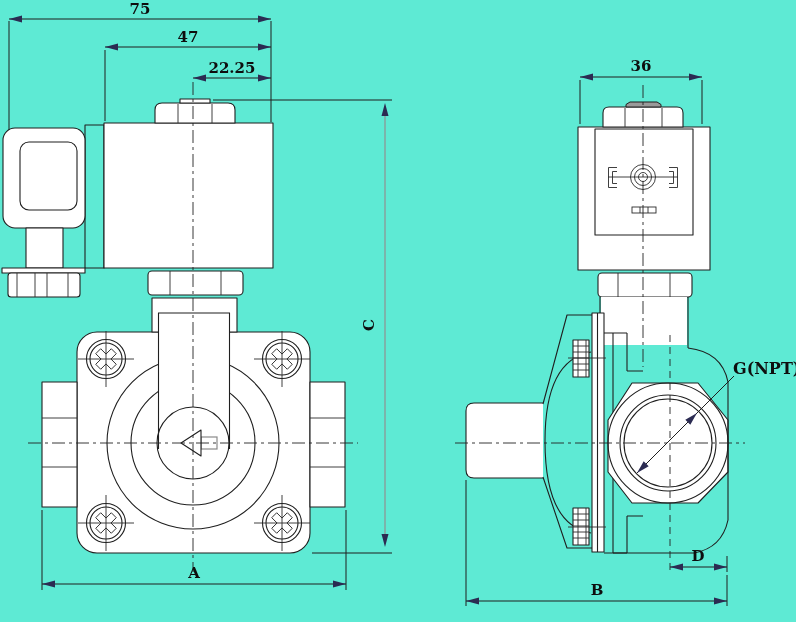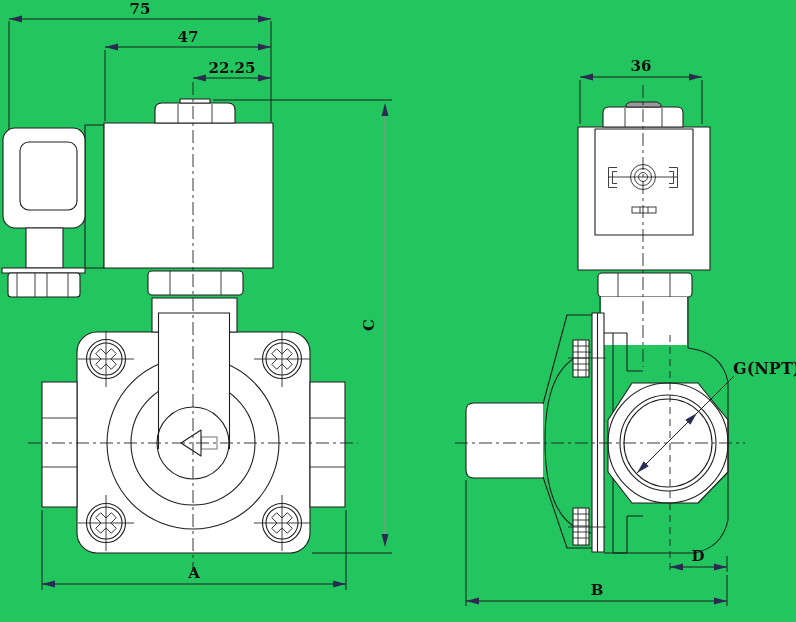--- a/index.html
+++ b/index.html
@@ -1,16 +1,16 @@
 <!DOCTYPE html>
 <html><head>
 <meta charset="utf-8">
 <style>
   html,body{margin:0;padding:0;background:#ffffff;}
-  .stage{position:relative;width:796px;height:622px;background:#22c55e;overflow:hidden;
+  .stage{position:relative;width:796px;height:622px;background:#5eead4;overflow:hidden;
          font-family:"DejaVu Serif","Liberation Serif",serif;}
   svg{display:block}
   .ln{fill:none;stroke:#1f1f1f;stroke-width:1.1;stroke-linecap:butt;stroke-linejoin:round;}
   .lnw{fill:#ffffff;stroke:#1f1f1f;stroke-width:1.1;stroke-linejoin:round;}
   .thin{fill:none;stroke:#2a2a2a;stroke-width:0.9;}
   .cl{fill:none;stroke:#232323;stroke-width:0.9;stroke-dasharray:13 4 3 4;}
   .dsh{fill:none;stroke:#232323;stroke-width:0.9;stroke-dasharray:7 5;}
   .dim{fill:none;stroke:#1f1f1f;stroke-width:1;}
   .dimgray{fill:none;stroke:#8f8f8f;stroke-width:1.2;}
   .arr{fill:#2b2b52;stroke:none;}

